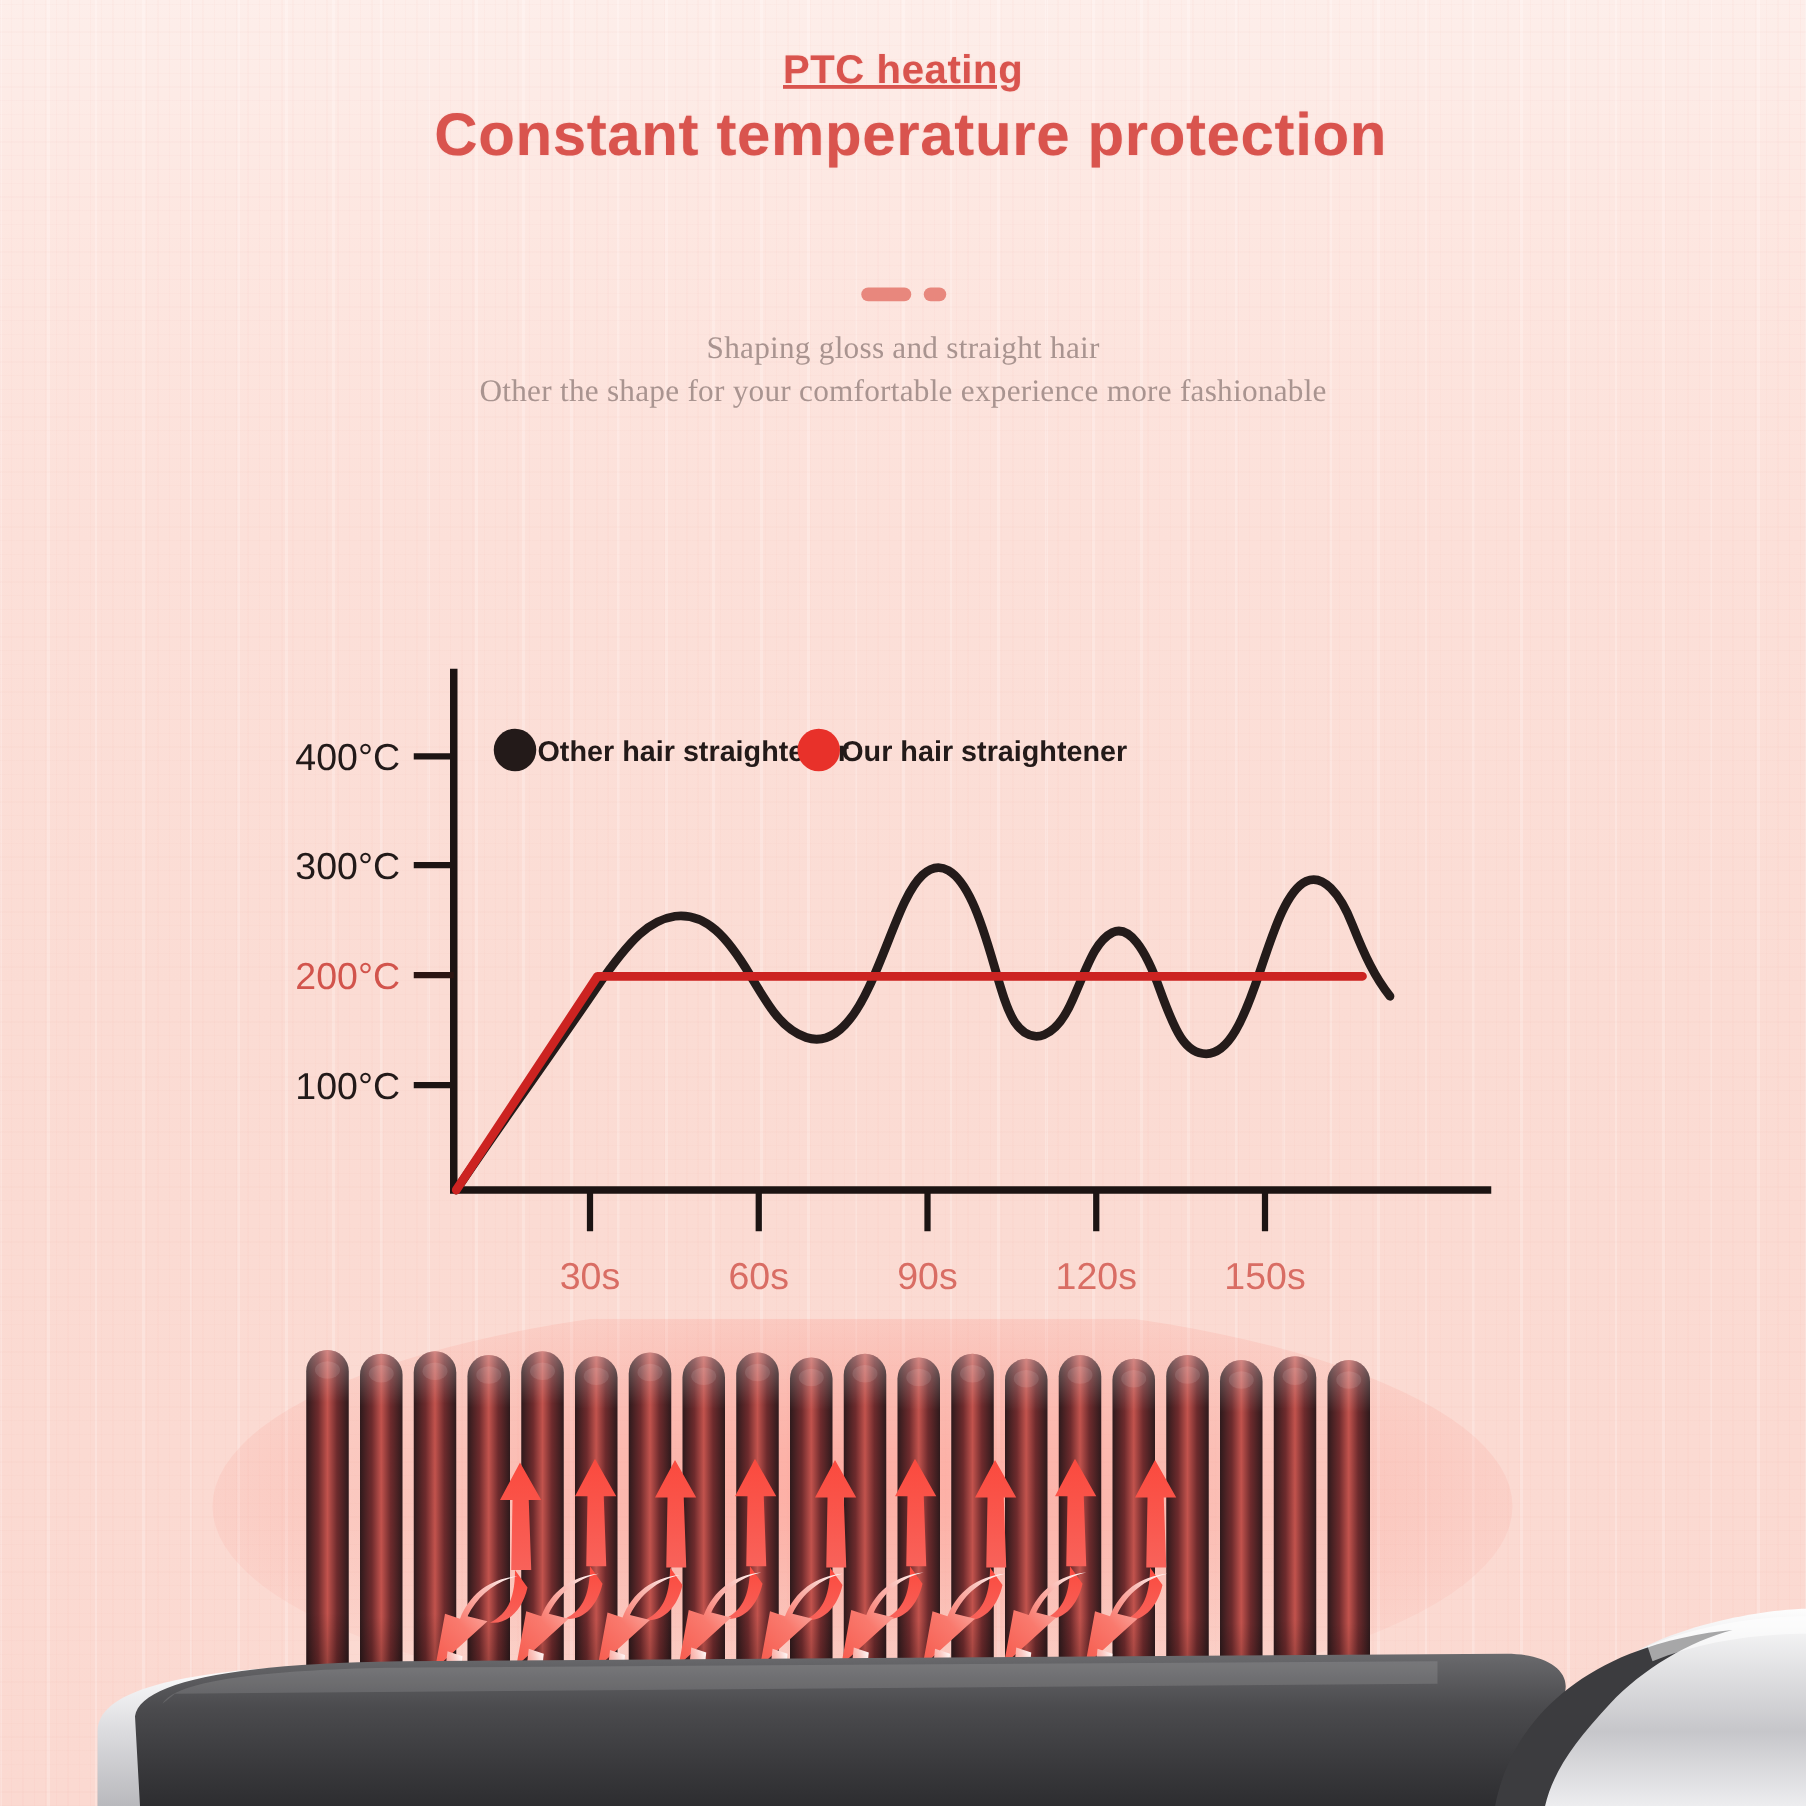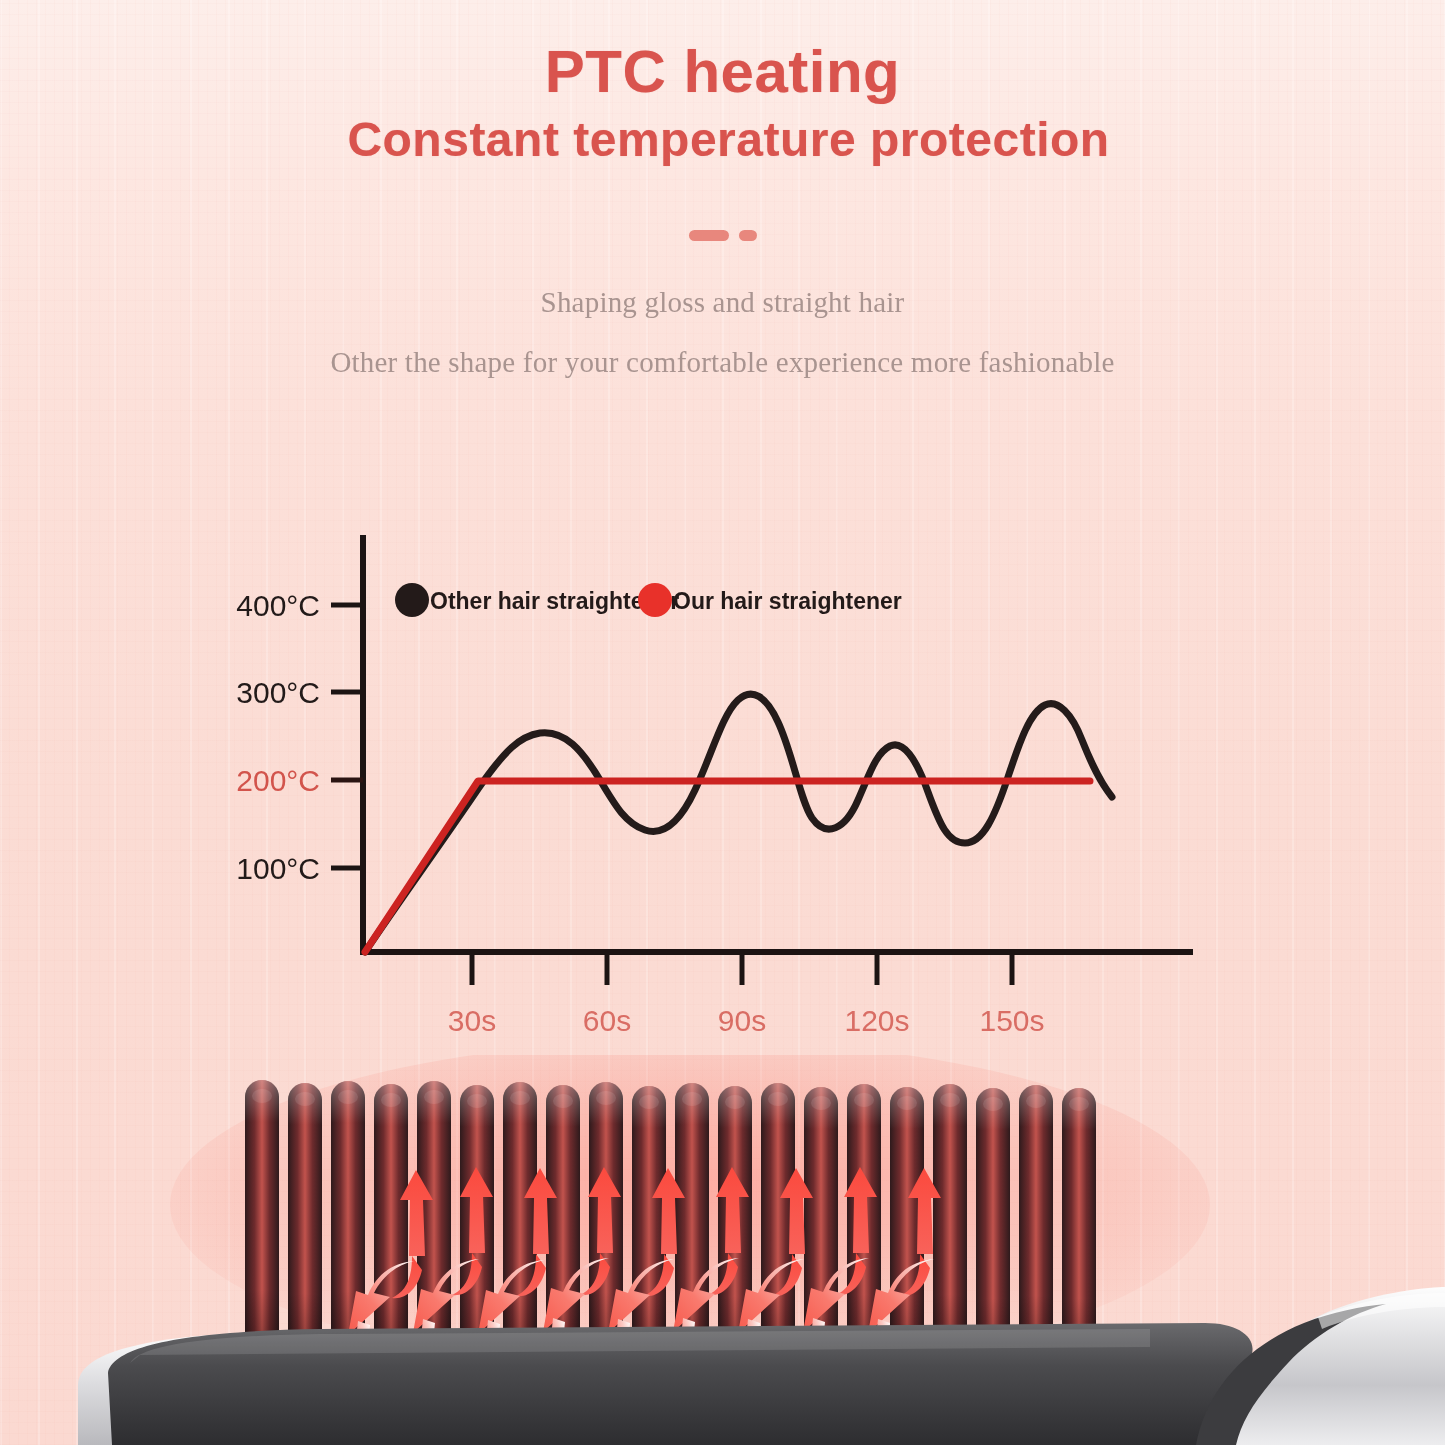--- a/index.html
+++ b/index.html
@@ -37,38 +37,37 @@
 
   
   .head-wrap { position:absolute; top:38px; left:0; width:1445px; text-align:center; }
   .head-line1, .head-line2 {
     color:#d9544e;
     font-weight:bold;
     letter-spacing:.5px;
     line-height:1.12;
     text-shadow:0 0 1px rgba(217,84,78,.35);
   }
-  .head-line1 { font-size:60px; }
+  .head-line1 { font-size:32px;text-decoration:underline; }
   .head-line2 { font-size:48px; margin-top:8px;padding-left:12px; }
 
   
   .dashes { position:absolute; top:230px; left:0; width:1445px;
             display:flex; justify-content:center; align-items:center; gap:10px; }
   .dash-long  { width:40px; height:11px; border-radius:6px; background:#e8877d; }
   .dash-short { width:18px; height:11px; border-radius:6px; background:#e8877d; }
 
   
   .sub-wrap { position:absolute; top:262px; left:0; width:1445px; text-align:center; }
   .sub-line {
     font-family:"Liberation Serif", serif;
     color:#a99490;
-    font-size:29px;
+    font-size:25px;
     line-height:1.38;
     letter-spacing:.2px;
-    margin-top:20px;
   }
 
   
   #chart { position:absolute; left:0; top:500px; width:1247px; height:560px;text-align:center; }
   #chart svg { display:block; }
 
   .legend-text { font-family:"Liberation Sans", sans-serif; font-size:23px; font-weight:bold; fill:#231a19; }
   .ytick-label { font-family:"Liberation Sans", sans-serif; font-size:30px; fill:#221a19; }
   .ytick-label.hl { fill:#d2544c; }
   .xtick-label { font-family:"Liberation Sans", sans-serif; font-size:30px; fill:#d96d64; }

